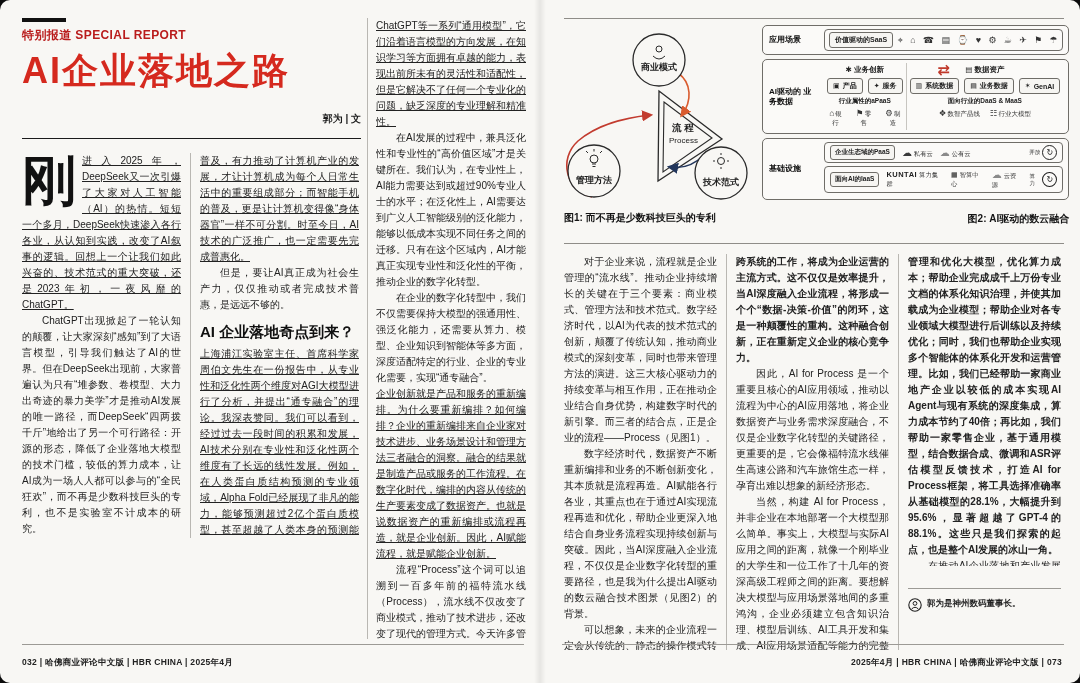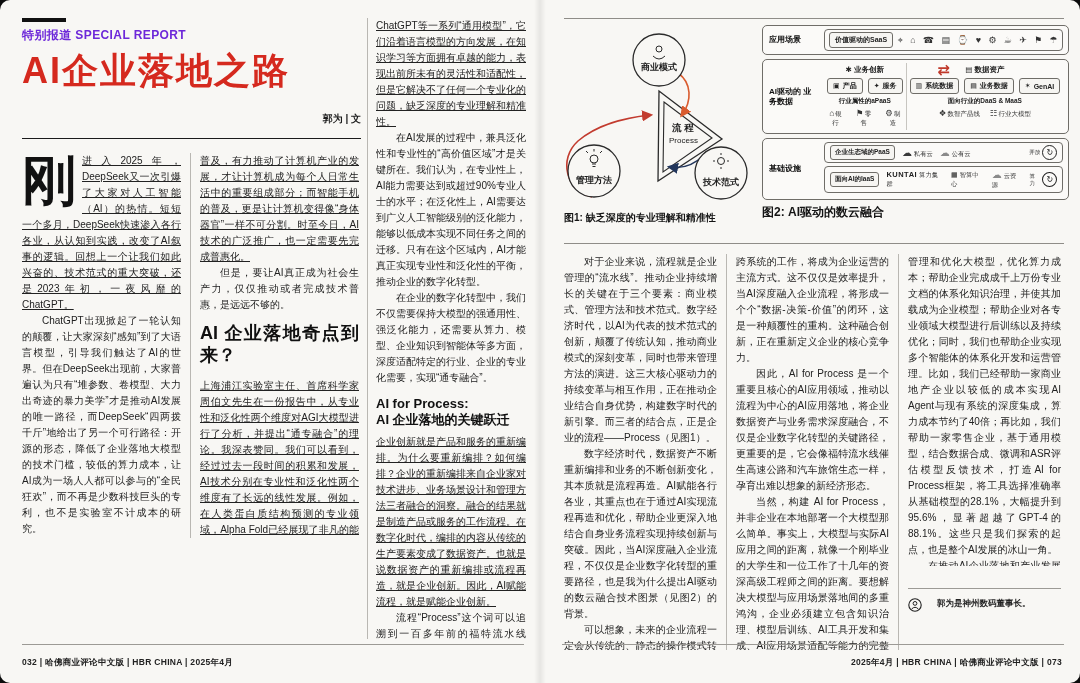--- a/index.html
+++ b/index.html
@@ -5,37 +5,37 @@
   html,body{margin:0;padding:0;}
   body{width:1080px;height:683px;background:#0c0c0c;font-family:"Liberation Sans","DejaVu Sans",sans-serif;position:relative;overflow:hidden;}
   .spread{position:absolute;inset:0;background:#f8f7f4;border-radius:10px;overflow:hidden;display:flex;}
   .spread:after{content:"";position:absolute;left:534px;top:0;width:12px;height:100%;background:linear-gradient(90deg,rgba(0,0,0,0),rgba(0,0,0,.07),rgba(0,0,0,0));pointer-events:none;}
   .page{width:540px;height:683px;position:relative;box-sizing:border-box;color:#1c1c1c;}
   .page-left{padding:18px 14px 0 22px;}
   .page-right{padding:18px 16px 0 24px;}
 
   
   .kicker-bar{width:44px;height:4px;background:#111;}
-  .kicker{font-size:12px;font-weight:800;letter-spacing:.4px;margin-top:5px;color:#6d28d9;}
+  .kicker{font-size:12px;font-weight:800;letter-spacing:.4px;margin-top:5px;color:#b91c1c;}
   .title1{font-size:29px;font-weight:800;color:#141414;margin-top:44px;line-height:1.04;letter-spacing:.5px;}
   .title2{font-size:36px;font-weight:800;color:#d5291e;margin-top:3px;letter-spacing:2px;}
   .byline{font-size:10px;font-weight:700;margin-top:16px;text-align:right;}
   .head-rule{border-top:1.5px solid #1b1b1b;margin-top:12px;}
 
   .lp-main{display:flex;}
   .lp-left{width:339px;}
   .lp-cols{display:flex;height:385px;overflow:hidden;margin-top:14px;}
   .col{width:159px;font-size:10px;line-height:1.6;text-align:justify;color:#222;}
   .col p{margin:0;text-indent:2em;}
   .col p.cont{text-indent:0;text-decoration:underline;}
   .vr{width:1px;background:#b9b7b2;margin:0 9px;align-self:stretch;}
   .vr-col3{width:1px;background:#b9b7b2;margin:0 8px 0 6px;height:621px;}
   .col3{width:150px;height:621px;overflow:hidden;}
   .dropcap{float:left;font-size:54px;font-weight:900;line-height:.92;margin:3px 6px 0 0;color:#111;}
-  .sec-h{font-size:18px;font-weight:800;color:#101010;margin:10px 0 11px;line-height:1.22;text-indent:0;}
+  .sec-h{font-size:15px;font-weight:800;color:#101010;margin:10px 0 5px;line-height:1.22;text-indent:0;}
   .sec-h2{font-size:13px;font-weight:800;color:#101010;margin:10px 0 5px;line-height:1.25;text-indent:0;}
 
   .pg-footer{position:absolute;bottom:14px;font-size:8.5px;font-weight:700;letter-spacing:.3px;color:#222;}
   .pg-footer.fl{left:22px;}
   .pg-footer.fr{right:18px;}
   .footer-rule{position:absolute;bottom:38px;left:22px;right:16px;border-top:1px solid #9c9a95;}
 
   
   .rp-toprule{border-top:1px solid #8f8d88;margin-bottom:6px;}
   .figs{display:flex;height:212px;}
@@ -61,30 +61,30 @@
   .xarrow{position:absolute;left:50%;top:2px;transform:translateX(-50%);color:#c0392b;font-size:15px;font-weight:800;line-height:1;}
   .infra-line{display:flex;align-items:center;gap:7px;border:1px solid #6f6d68;border-radius:4px;padding:2px 5px;margin-bottom:3px;position:relative;}
   .infra-chip{border:1px solid #6f6d68;border-radius:3px;padding:2px 4px;font-size:6.5px;font-weight:700;background:#f6f5f2;white-space:nowrap;}
   .cloud-dark{color:#3a3a3a;font-size:10px;}
   .cloud-light{color:#8a8a8a;font-size:10px;}
   .ilabel{font-size:6.3px;color:#333;}
   .cyc{margin-left:auto;display:flex;align-items:center;gap:2px;}
   .cyc .ring{width:13px;height:13px;border:1.4px solid #222;border-radius:50%;display:flex;align-items:center;justify-content:center;font-size:8px;color:#222;}
   .cyc .clab{font-size:5.5px;color:#333;}
   .brand{font-weight:900;font-size:7.5px;letter-spacing:.5px;}
-  .fig2cap{text-align:left;font-size:12px;font-weight:800;color:#141414;}
+  .fig2cap{text-align:right;font-size:10px;font-weight:800;margin-top:8px;color:#141414;}
 
   .rp-midrule{border-top:1px solid #8f8d88;margin:6px 0 10px;}
   .rp-cols{display:flex;height:396px;overflow:hidden;}
   .rcol{width:153px;font-size:10px;line-height:1.6;text-align:justify;color:#222;}
   .rcol p{margin:0;text-indent:2em;}
-  .rcol p.cont{text-indent:0;}
+  .rcol p.cont{text-indent:0;font-weight:bold;}
   .c3text{height:312px;overflow:hidden;}
   .bio-rule{border-top:1px solid #9c9a95;margin:22px 0 9px;}
-  .bio{display:flex;align-items:flex-start;gap:15px;font-size:8.5px;font-weight:700;color:#222;line-height:1.4;}
+  .bio{display:flex;align-items:flex-start;gap:5px;font-size:8.5px;font-weight:700;color:#222;line-height:1.4;}
 </style>
 </head>
 <body>
 
 <div class="spread">
 
   <div class="page page-left">
     <div class="lp-main">
       <div class="lp-left">
         <div class="kicker-bar"></div>
@@ -108,24 +108,20 @@
           </div>
         </div>
       </div>
 
       <div class="vr-col3"></div>
 
       <div class="col col3">
         <p class="cont">ChatGPT等一系列“通用模型”，它们沿着语言模型的方向发展，在知识学习等方面拥有卓越的能力，表现出前所未有的灵活性和适配性，但是它解决不了任何一个专业化的问题，缺乏深度的专业理解和精准性。</p>
         <p>在AI发展的过程中，兼具泛化性和专业性的“高价值区域”才是关键所在。我们认为，在专业性上，AI能力需要达到或超过90%专业人士的水平；在泛化性上，AI需要达到广义人工智能级别的泛化能力，能够以低成本实现不同任务之间的迁移。只有在这个区域内，AI才能真正实现专业性和泛化性的平衡，推动企业的数字化转型。</p>
         <p>在企业的数字化转型中，我们不仅需要保持大模型的强通用性、强泛化能力，还需要从算力、模型、企业知识到智能体等多方面，深度适配特定的行业、企业的专业化需要，实现“通专融合”。</p>
-        <div class="sec-h2">
-          <span>AI for Process:</span><br>
-          <span>AI 企业落地的关键跃迁</span>
-        </div>
         <p class="cont">企业创新就是产品和服务的重新编排。为什么要重新编排？如何编排？企业的重新编排来自企业家对技术进步、业务场景设计和管理方法三者融合的洞察。融合的结果就是制造产品或服务的工作流程。在数字化时代，编排的内容从传统的生产要素变成了数据资产。也就是说数据资产的重新编排或流程再造，就是企业创新。因此，AI赋能流程，就是赋能企业创新。</p>
         <p>流程“Process”这个词可以追溯到一百多年前的福特流水线（Process），流水线不仅改变了商业模式，推动了技术进步，还改变了现代的管理方式。今天许多管理方法，实际上也是建立在流水线基础之上的。</p>
       </div>
     </div>
 
     <div class="footer-rule"></div>
     <div class="pg-footer fl">032 | 哈佛商业评论中文版 | HBR CHINA | 2025年4月</div>
   </div>
 
   <div class="page page-right">
@@ -170,21 +166,21 @@
           </g>
           <text x="30" y="158" font-size="9" font-weight="bold" text-anchor="middle" fill="#1b1b1b">管理方法</text>
 
           <circle cx="157" cy="148" r="26" fill="#f8f7f4" stroke="#2b2b2b" stroke-width="1.3"></circle>
           <g stroke="#2b2b2b" fill="none" stroke-width="1">
             <circle cx="157" cy="136" r="3.5"></circle>
               <path d="M157,130 v-2 M157,142 v2 M151,136 h-2 M163,136 h2"></path>
           </g>
           <text x="157" y="160" font-size="9" font-weight="bold" text-anchor="middle" fill="#1b1b1b">技术范式</text>
         </svg>
-        <div class="figcap">图1: 缺乏深度的专业理解和精准性</div>
+        <div class="figcap">图1: 而不再是少数科技巨头的专利</div>
       </div>
 
       <div class="fig2">
         <div class="f2wrap">
 
           <div class="f2row">
             <div class="f2label">应用场景</div>
             <div class="f2content">
               <div class="f2innerbox">
                 <span class="chip">价值驱动的SaaS</span>

